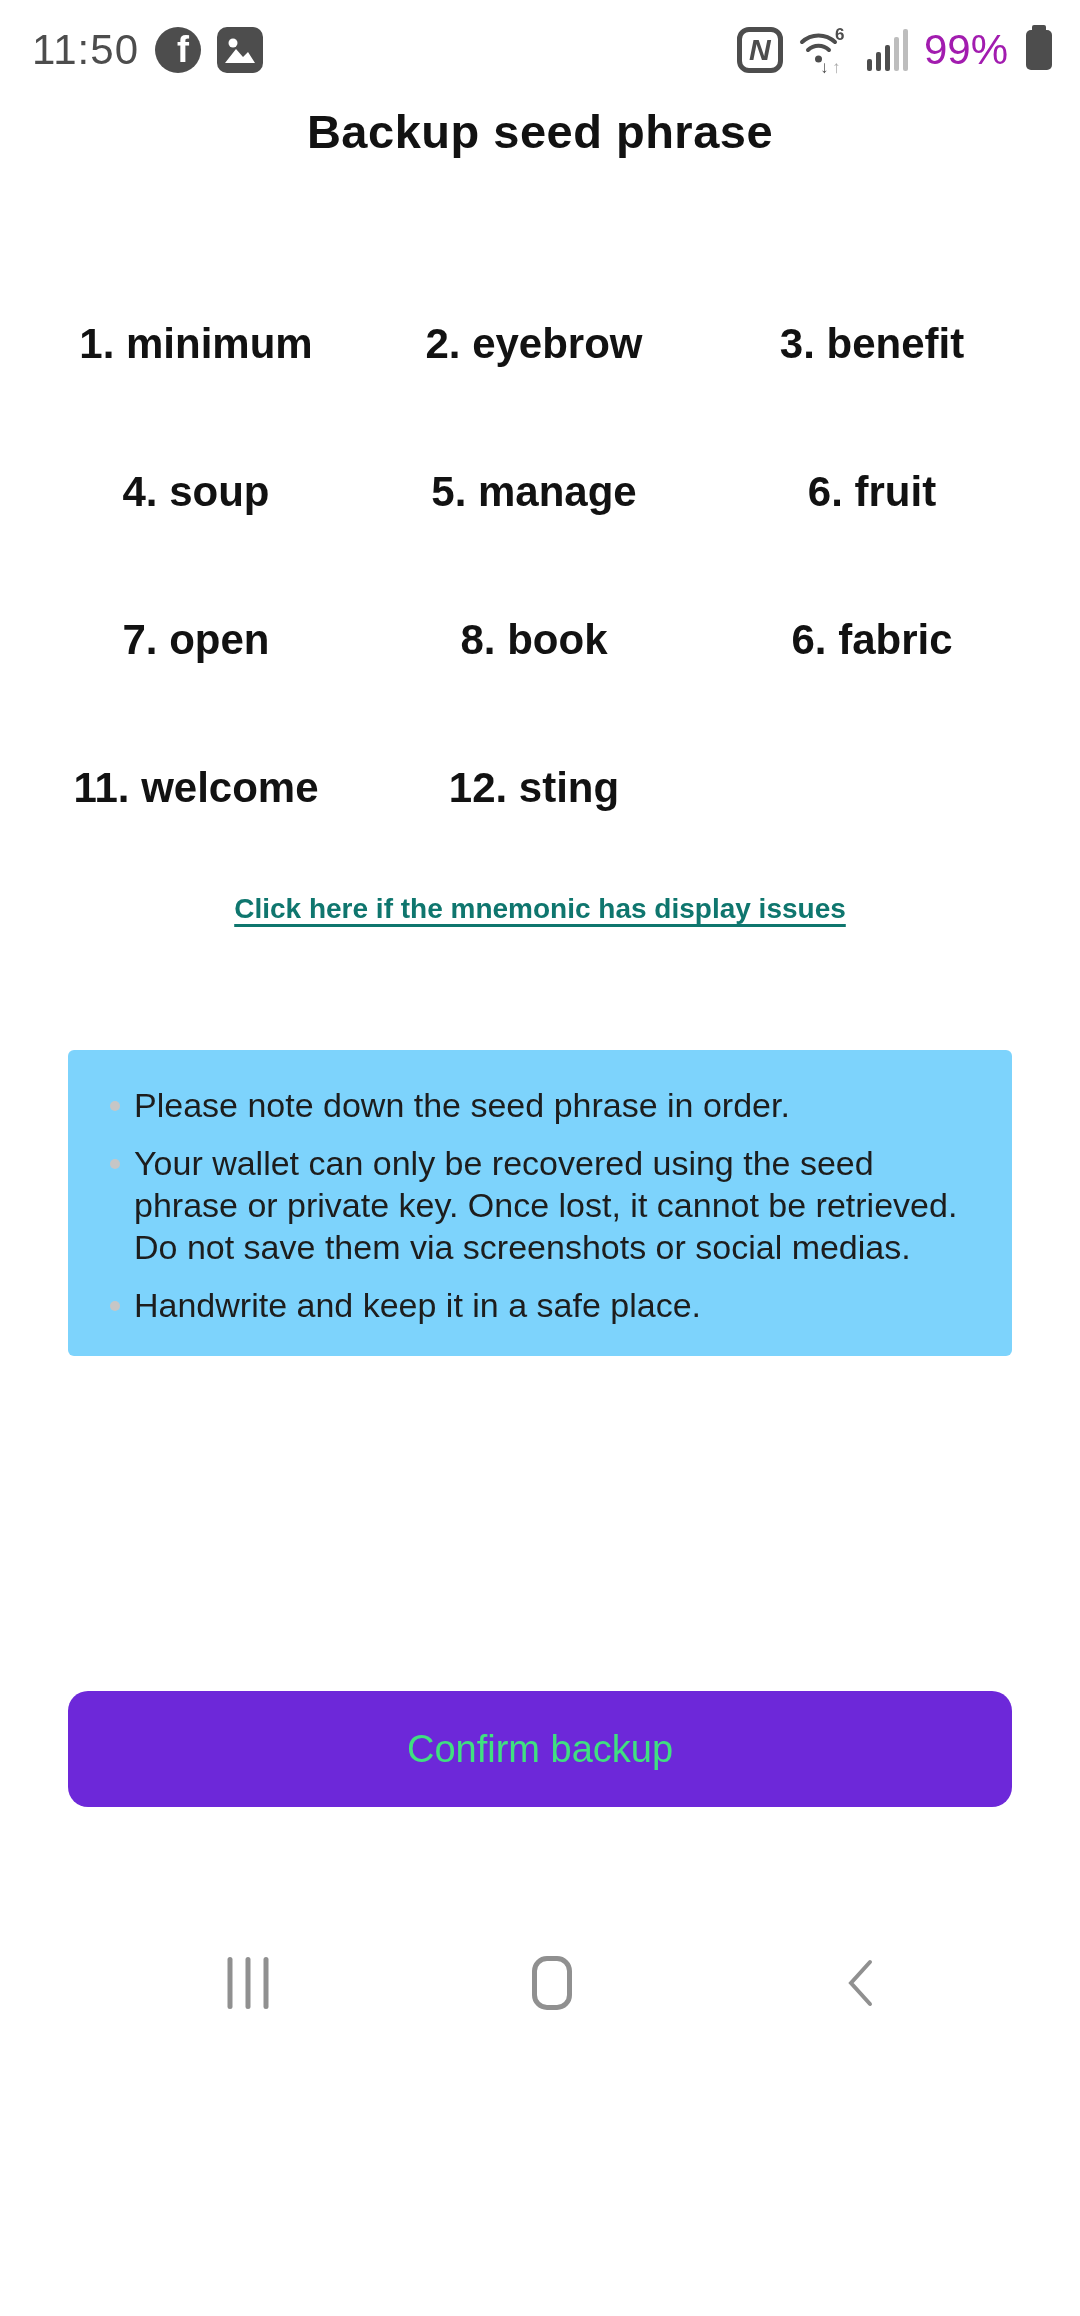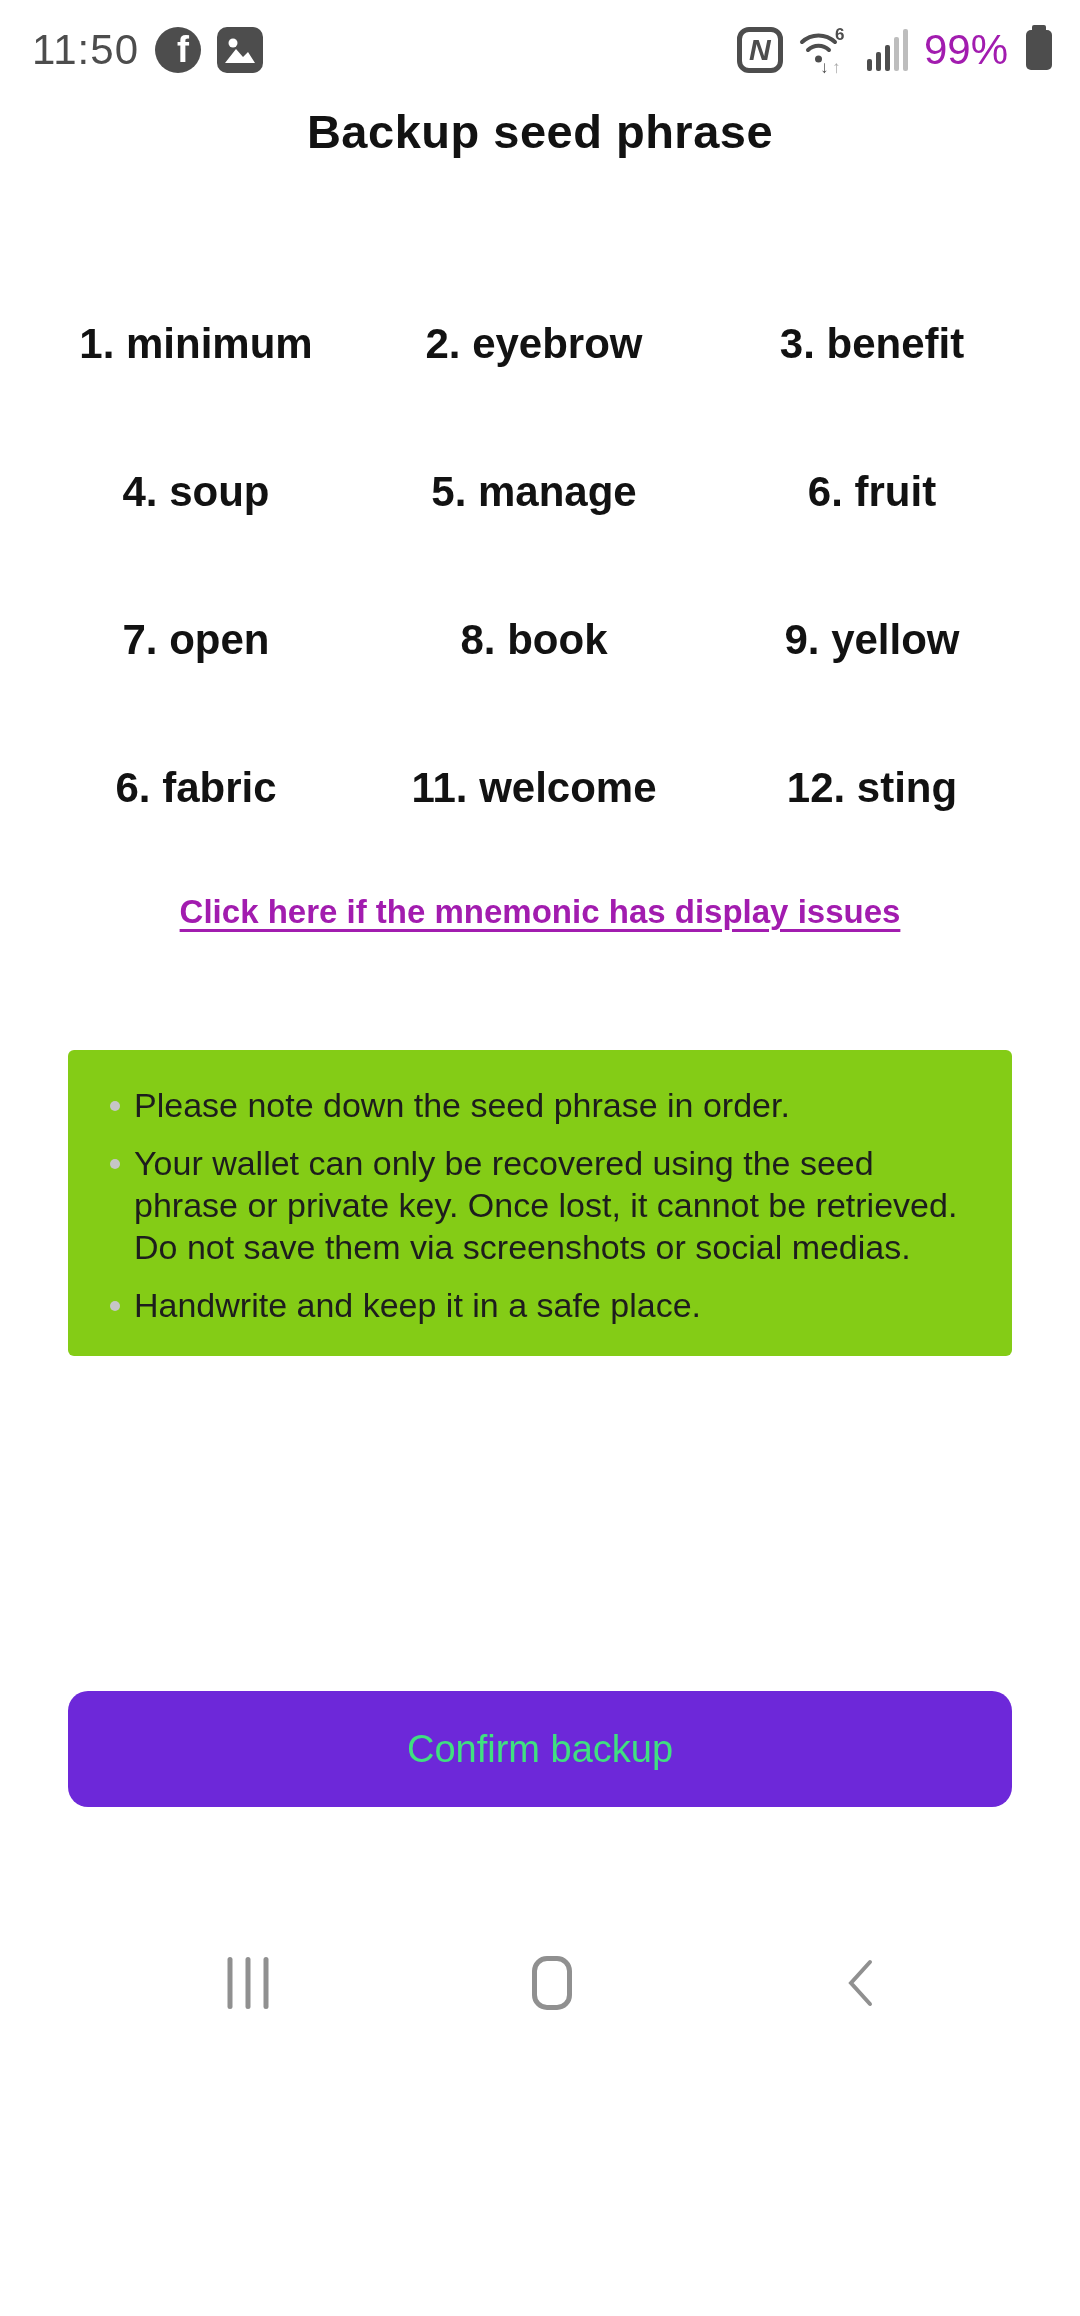--- a/index.html
+++ b/index.html
@@ -96,36 +96,36 @@
     color: #121212;
   }
 
   
   .mnemonic-link {
     position: absolute;
     top: 893px; left: 0; right: 0;
     text-align: center;
   }
   .mnemonic-link a {
-    font-size: 33px;
+    font-size: 28px;
     font-weight: 700;
-    color: #a21caf;
+    color: #0f766e;
     text-decoration: underline;
     text-underline-offset: 6px;
     text-decoration-thickness: 3px;
     cursor: pointer;
   }
 
   
   .info-box {
     position: absolute;
     left: 68px; top: 1050px;
     width: 944px;
     min-height: 282px;
-    background: #84cc16;
+    background: #7dd3fc;
     border-radius: 6px;
     padding: 34px 36px 30px 28px;
   }
   .info-item {
     display: flex;
     align-items: flex-start;
     margin-bottom: 16px;
   }
   .info-item:last-child { margin-bottom: 0; }
   .bullet-dot {
@@ -233,21 +233,20 @@
 
   <div class="word-grid">
     <div class="word-cell">1. minimum</div>
     <div class="word-cell">2. eyebrow</div>
     <div class="word-cell">3. benefit</div>
     <div class="word-cell">4. soup</div>
     <div class="word-cell">5. manage</div>
     <div class="word-cell">6. fruit</div>
     <div class="word-cell">7. open</div>
     <div class="word-cell">8. book</div>
-    <div class="word-cell">9. yellow</div>
     <div class="word-cell">6. fabric</div>
     <div class="word-cell">11. welcome</div>
     <div class="word-cell">12. sting</div>
   </div>
 
   <div class="mnemonic-link">
     <a>Click here if the mnemonic has display issues</a>
   </div>
 
   <div class="info-box">

